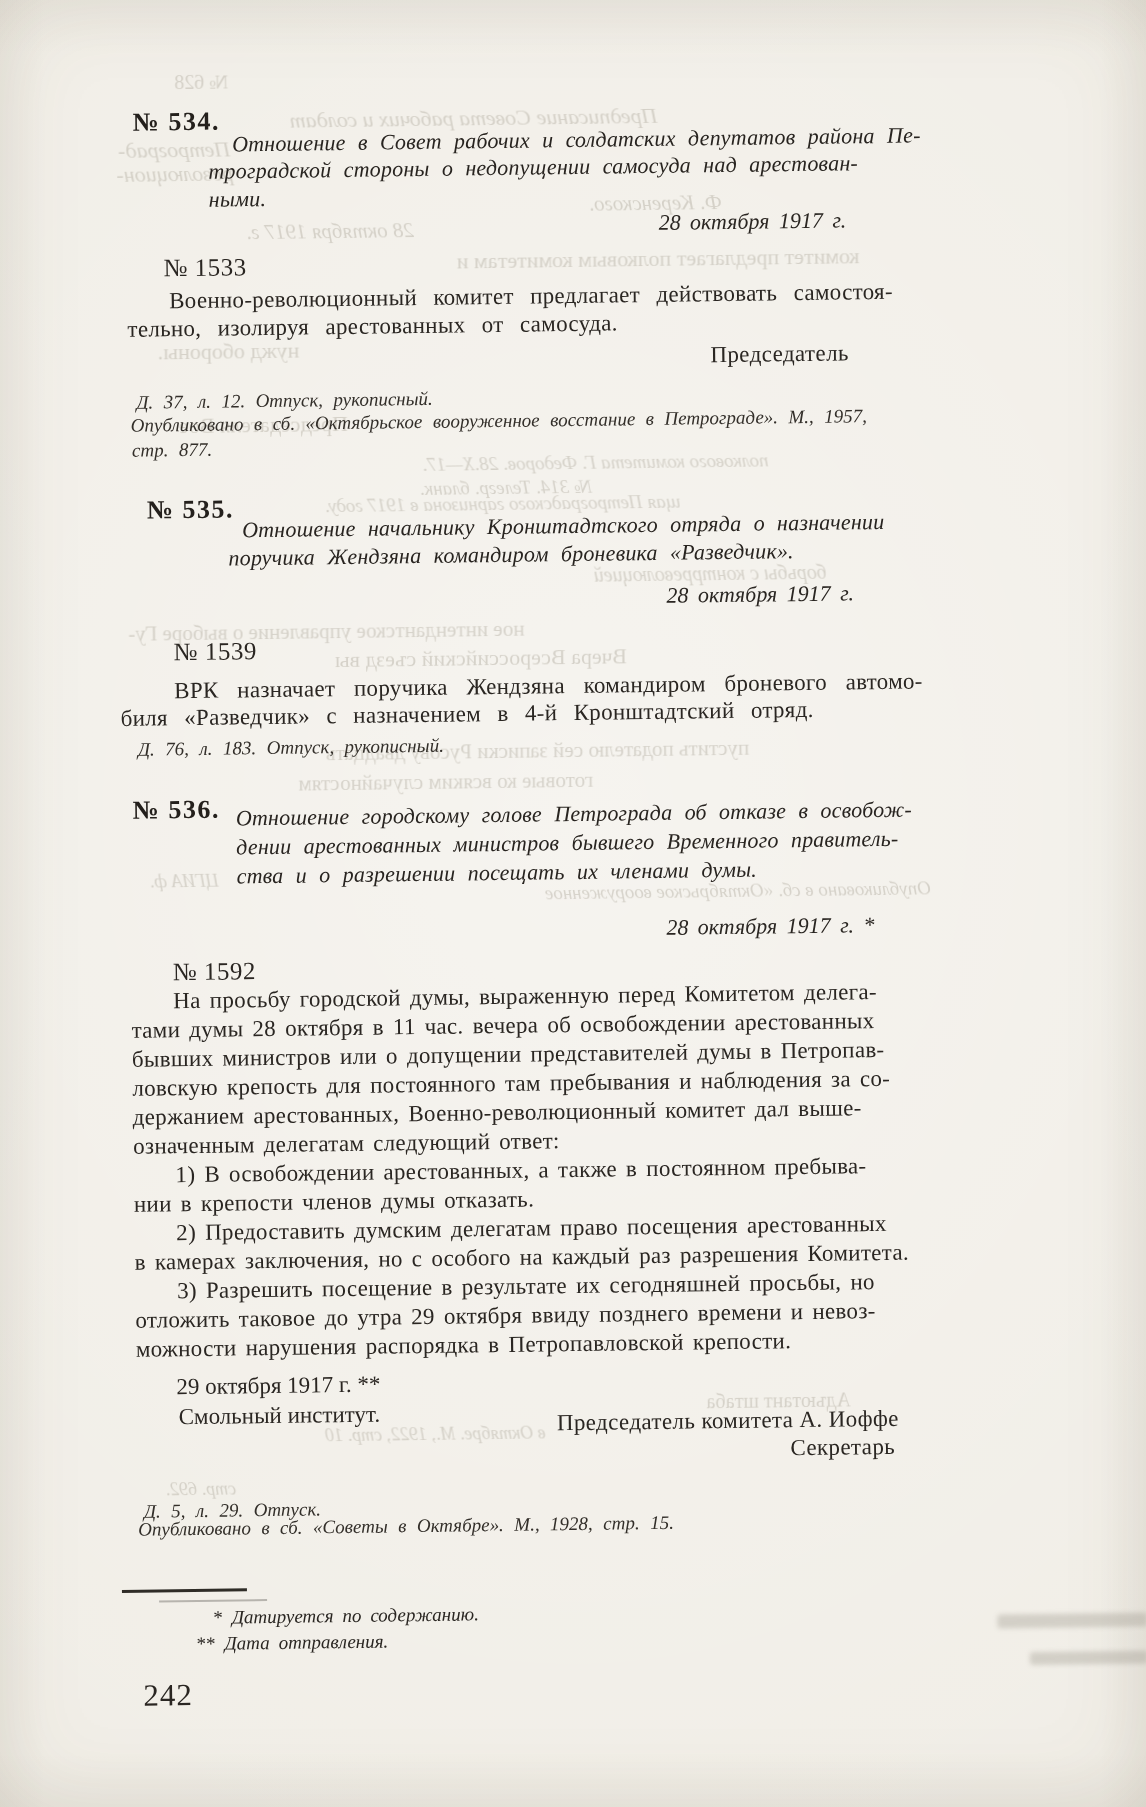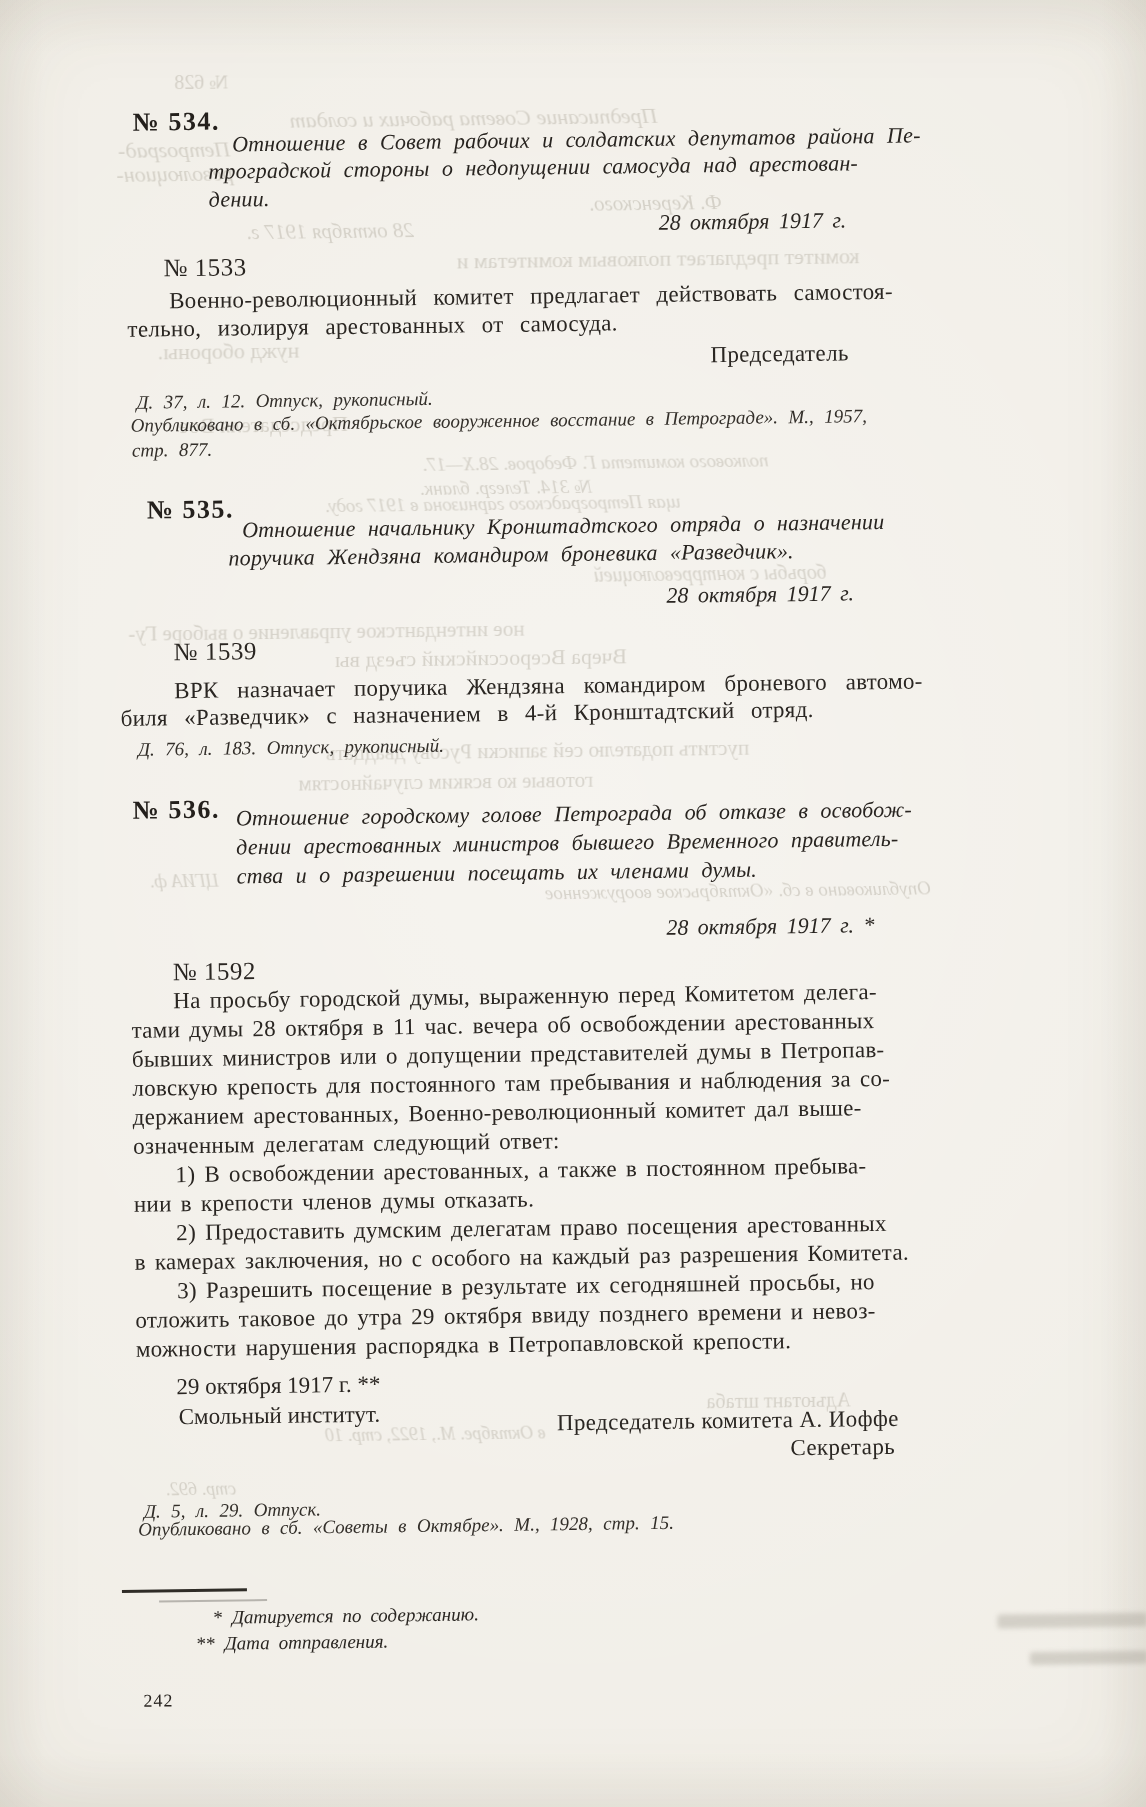--- a/index.html
+++ b/index.html
@@ -25,21 +25,21 @@
   .date{font-size:22px;font-style:italic;word-spacing:0.18em;}
   .body{font-size:23px;letter-spacing:0.3px;}
   .ws-wide{word-spacing:0.45em;}
   .ws-xwide{word-spacing:0.55em;}
   .ws-norm{word-spacing:0.13em;}
   .src{font-size:19px;font-style:italic;word-spacing:0.30em;color:#332f2a;}
   .sig{font-size:23px;letter-spacing:0.4px;}
   .plain{font-size:23px;}
   .fn{font-size:19px;font-style:italic;word-spacing:0.22em;}
   .fn .mk{display:inline-block;margin-right:10px;}
-  .pageno{font-size:18px;letter-spacing:1px;margin-top:13px;}
+  .pageno{font-size:31px;letter-spacing:1px;}
   .ghost{
     position:absolute;white-space:nowrap;
     transform:scaleX(-1);
     color:#a49e90;opacity:0.38;
     filter:blur(0.7px);
     font-style:italic;
   }
   .ghost.gr{font-style:normal;}
   .smudge{
     position:absolute;background:#8d887c;opacity:0.30;filter:blur(2.5px);border-radius:3px;
@@ -71,21 +71,21 @@
     <div class="ghost gr" style="left:300px;top:768px;font-size:21px;">готовые ко всяким случайностям</div>
     <div class="ghost" style="left:545px;top:882px;font-size:19px;">Опубликовано в сб. «Октябрьское вооруженное</div>
     <div class="ghost" style="left:150px;top:866px;font-size:18px;">ЦГИА ф.</div>
     <div class="ghost gr" style="left:700px;top:1392px;font-size:20px;">Адъютант штаба</div>
     <div class="ghost" style="left:318px;top:1422px;font-size:18px;">в Октябре. М., 1922, стр. 10</div>
     <div class="ghost" style="left:158px;top:1474px;font-size:18px;">стр. 692.</div>
 
     <div class="tl docno" style="left:143px;top:102px;">№ 534.</div>
     <div class="tl head" style="left:242px;top:127px;">Отношение в Совет рабочих и солдатских депутатов района Пе-</div>
     <div class="tl head" style="left:218px;top:154px;">троградской стороны о недопущении самосуда над арестован-</div>
-    <div class="tl head" style="left:218px;top:182px;">дении.</div>
+    <div class="tl head" style="left:218px;top:182px;">ными.</div>
     <div class="tl date" style="right:291px;top:211px;">28 октября 1917 г.</div>
     <div class="tl regno" style="left:172px;top:248px;">№ 1533</div>
     <div class="tl body ws-wide" style="left:177px;top:283px;">Военно-революционный комитет предлагает действовать самостоя-</div>
     <div class="tl body ws-wide" style="left:135px;top:311px;">тельно, изолируя арестованных от самосуда.</div>
     <div class="tl sig" style="right:290px;top:344px;">Председатель</div>
     <div class="tl src" style="left:143px;top:386px;">Д. 37, л. 12. Отпуск, рукописный.</div>
     <div class="tl src ws-wide" style="left:137px;top:409px;">Опубликовано в сб. «Октябрьское вооруженное восстание в Петрограде». М., 1957,</div>
     <div class="tl src" style="left:138px;top:434px;">стр. 877.</div>
 
     <div class="tl docno" style="left:152px;top:490px;">№ 535.</div>

